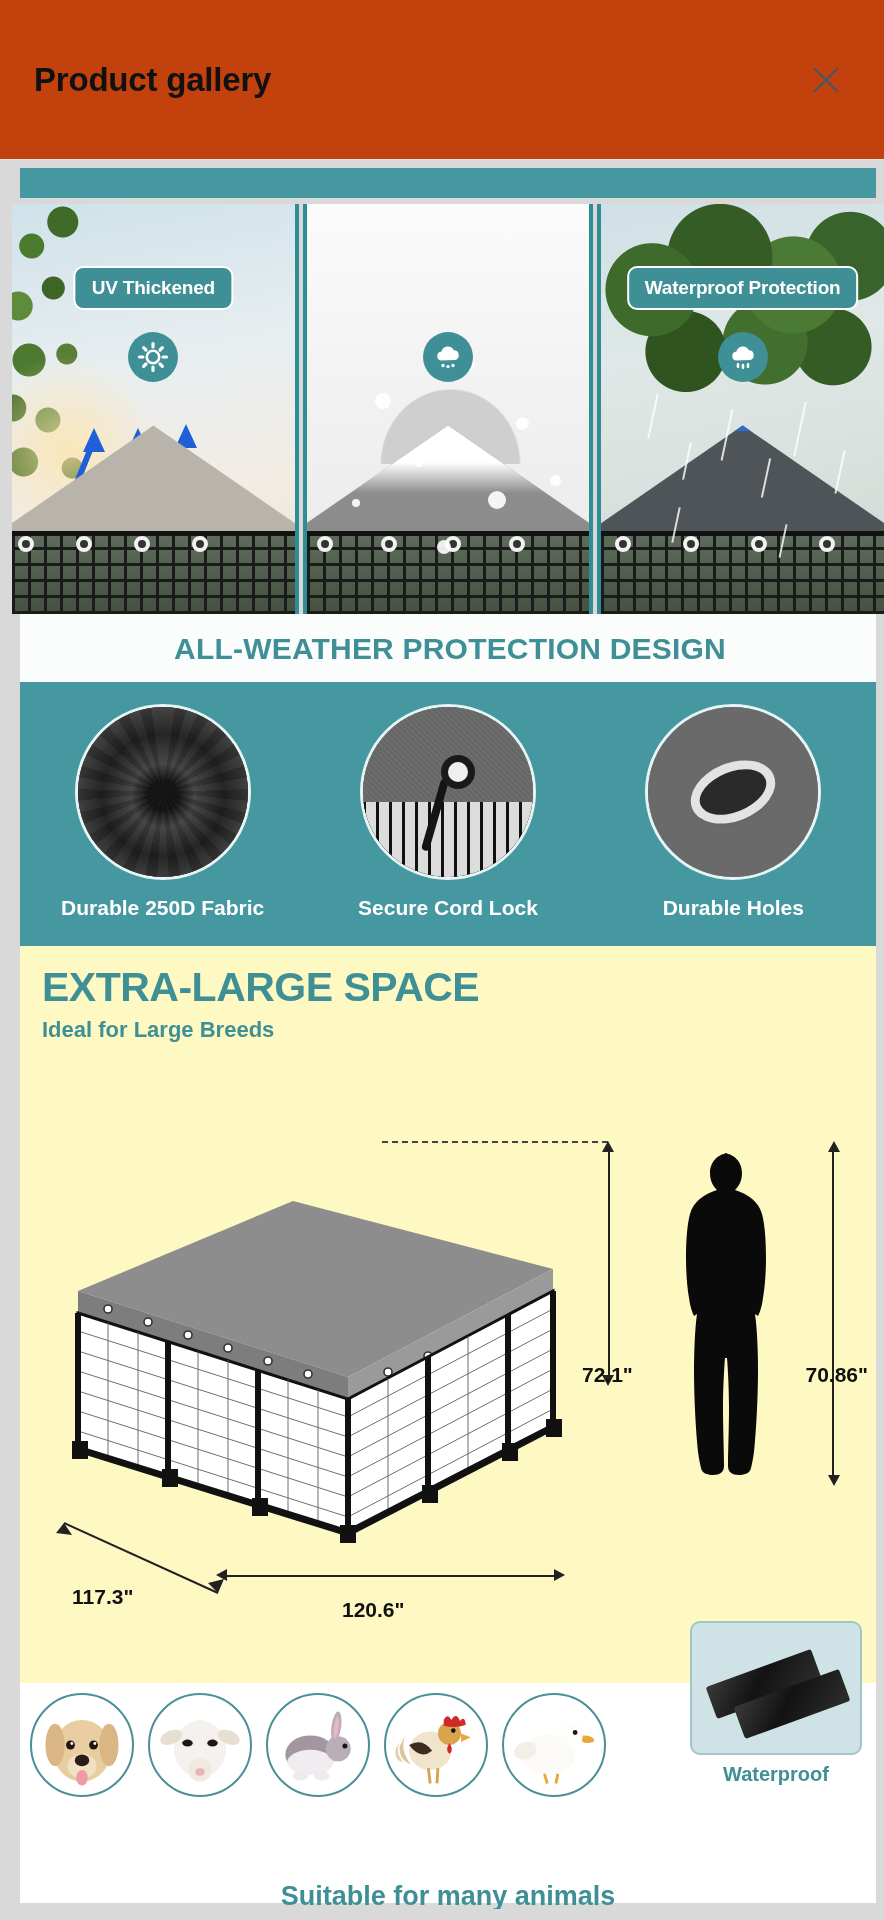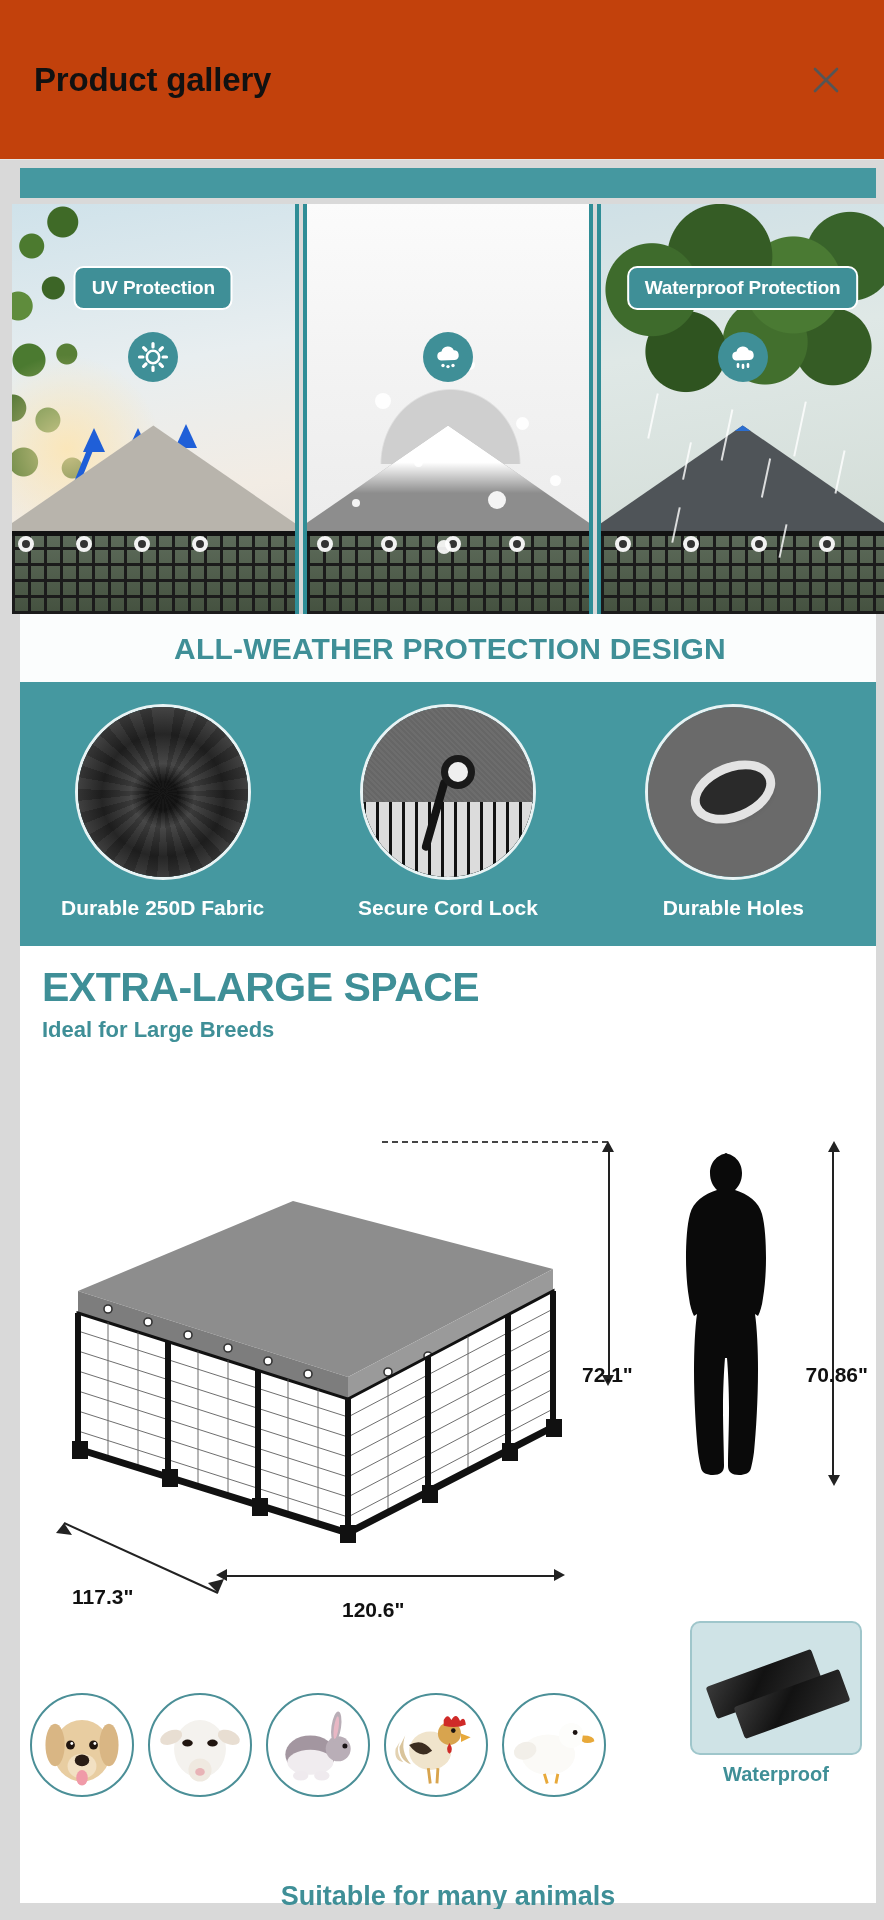--- a/index.html
+++ b/index.html
@@ -248,21 +248,21 @@
   }
   .feature-label {
     margin-top:16px;
     color:#ffffff;
     font-size:21px;
     font-weight:bold;
   }
 
   
   .space-section {
-    background:#ffffff;
+    background:#fef9c3;
     margin:0 8px;
     padding:20px 0 0 22px;
     position:relative;
   }
   .space-title {
     color:#3f8f97;
     font-size:41px;
     font-weight:bold;
     letter-spacing:-0.5px;
     line-height:1.05;
@@ -402,21 +402,21 @@
           </g>
         </svg>
         <div class="roof-wrap">
           <div class="roof light"></div>
           <div class="fence"></div>
           <div class="eyelet" style="left:6px;  bottom:62px;"></div>
           <div class="eyelet" style="left:64px; bottom:62px;"></div>
           <div class="eyelet" style="left:122px;bottom:62px;"></div>
           <div class="eyelet" style="left:180px;bottom:62px;"></div>
         </div>
-        <div class="badge">UV Protection</div>
+        <div class="badge">UV Thickened</div>
         <div class="wicon">
           <svg width="32" height="32" viewBox="0 0 32 32">
             <circle cx="16" cy="16" r="6.2" fill="none" stroke="#ffffff" stroke-width="2.6"></circle>
             <g stroke="#ffffff" stroke-width="3.2" stroke-linecap="round">
               <path d="M16 2.5v3.4M16 26.1v3.4M2.5 16h3.4M26.1 16h3.4"></path>
               <path d="M6.6 6.6l2.4 2.4M23 23l2.4 2.4M25.4 6.6L23 9M9 23l-2.4 2.4"></path>
             </g>
           </svg>
         </div>
       </div>

